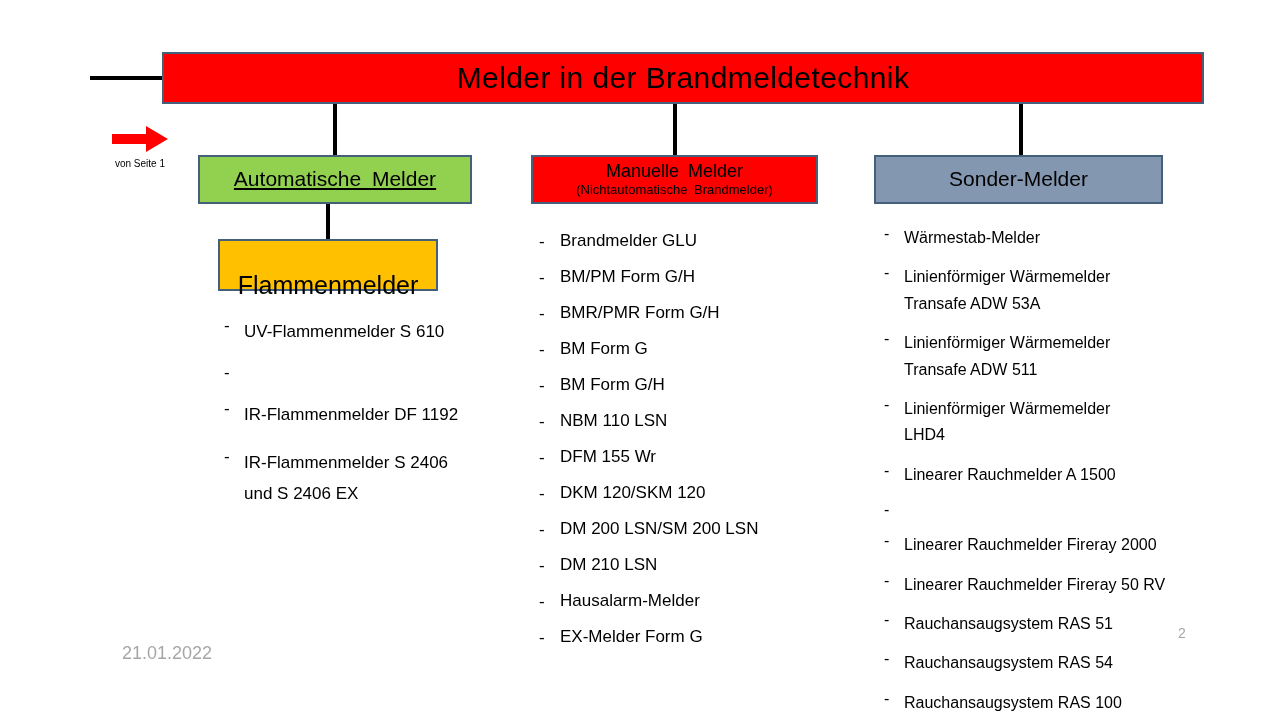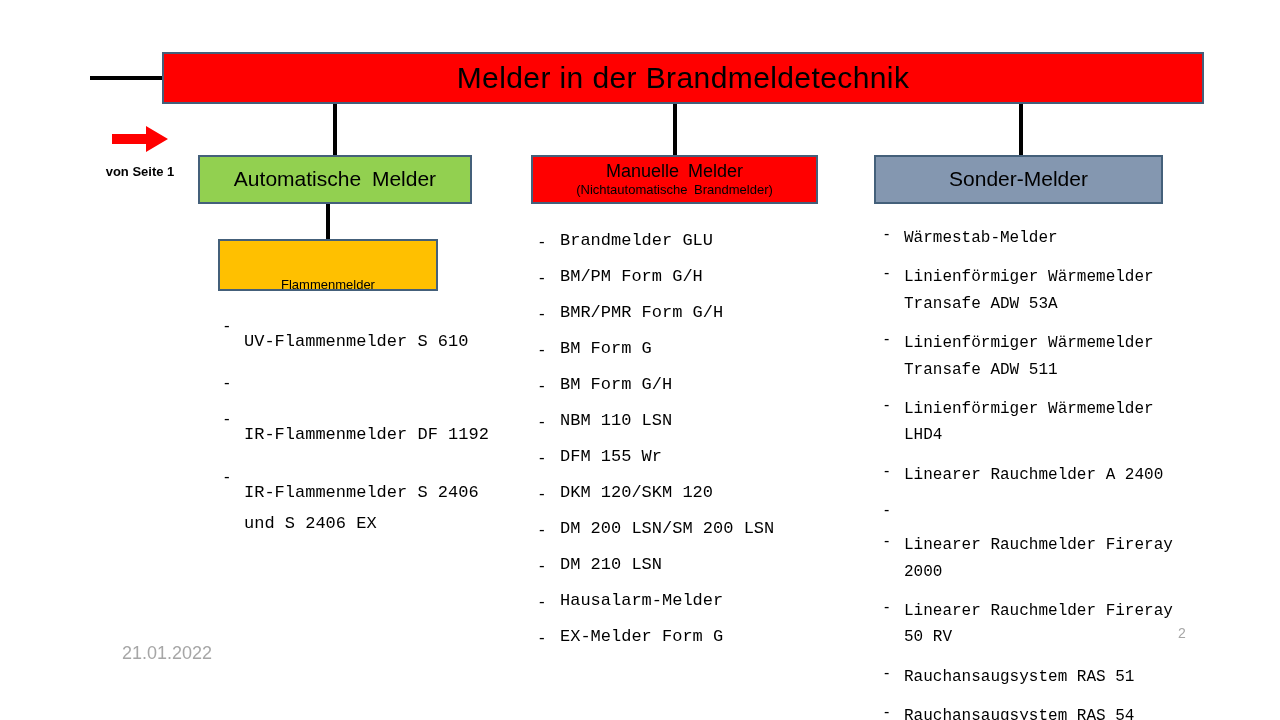--- a/index.html
+++ b/index.html
@@ -54,20 +54,21 @@
     font-size: 30px;
     letter-spacing: 0.4px;
   }
 
   #auto-box {
     left: 198px;
     top: 155px;
     width: 274px;
     height: 49px;
     background: #92d050;
+    text-decoration: underline;
   }
   #auto-box .box-text {
     font-size: 21px;
     word-spacing: 5px;
   }
 
   #manual-box {
     left: 531px;
     top: 155px;
     width: 287px;
@@ -96,74 +97,73 @@
   }
 
   #flammen-box {
     left: 218px;
     top: 239px;
     width: 220px;
     height: 52px;
     background: #ffc000;
   }
   #flammen-box .box-text {
-    font-size: 13px;
+    font-size: 25px;
     margin-top: 40px;
   }
 
   
   #from-page {
     position: absolute;
     left: 88px;
     top: 122px;
     width: 104px;
   }
   .arrow-wrap {
     height: 34px;
     display: flex;
     align-items: center;
     justify-content: center;
   }
   .arrow-svg { display: block; }
   #from-page .caption {
-    font-size: 13px;
-    font-weight: bold;
+    font-size: 10px;
+    font-weight: normal;
     text-align: center;
-    margin-top: 8px;
+    margin-top: 2px;
     white-space: nowrap;
   }
 
   
   .bullet-list {
     position: absolute;
     margin: 0;
     padding: 0;
     list-style: none;
   }
   .bullet-list li {
     display: flex;
     align-items: flex-start;
   }
   .bullet-list .dash {
     flex: 0 0 auto;
   }
   .bullet-list .txt {
     white-space: pre-line;
-    font-family: Liberation Mono, monospace;
   }
 
   #list-flammen {
     left: 224px;
     top: 316px;
     width: 300px;
     font-size: 17px;
   }
   #list-flammen li { margin-bottom: 16px; }
   #list-flammen .dash { width: 20px; }
-  #list-flammen .txt { line-height: 1.85; margin-top: 10px; }
+  #list-flammen .txt { line-height: 1.85; }
 
   #list-manual {
     left: 539px;
     top: 232px;
     width: 290px;
     font-size: 17px;
   }
   #list-manual li { margin-bottom: 16px; }
   #list-manual .dash { width: 21px; }
   #list-manual .txt { line-height: 1.1; }
@@ -320,21 +320,21 @@
         <span class="txt">Linienförmiger Wärmemelder
 Transafe ADW 511</span>
       </li>
       <li>
         <span class="dash">-</span>
         <span class="txt">Linienförmiger Wärmemelder
  LHD4</span>
       </li>
       <li>
         <span class="dash">-</span>
-        <span class="txt">Linearer Rauchmelder A 2400</span>
+        <span class="txt">Linearer Rauchmelder A 1500</span>
       </li>
       <li>
         <span class="dash">-</span>
       </li>
       <li>
         <span class="dash">-</span>
         <span class="txt">Linearer Rauchmelder Fireray 2000</span>
       </li>
       <li>
         <span class="dash">-</span>

